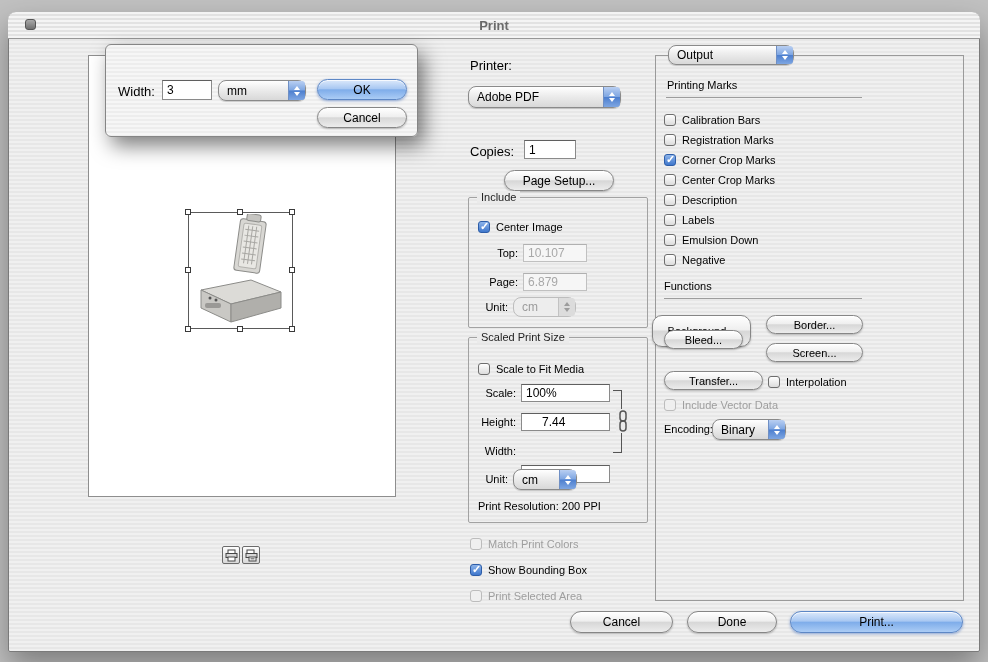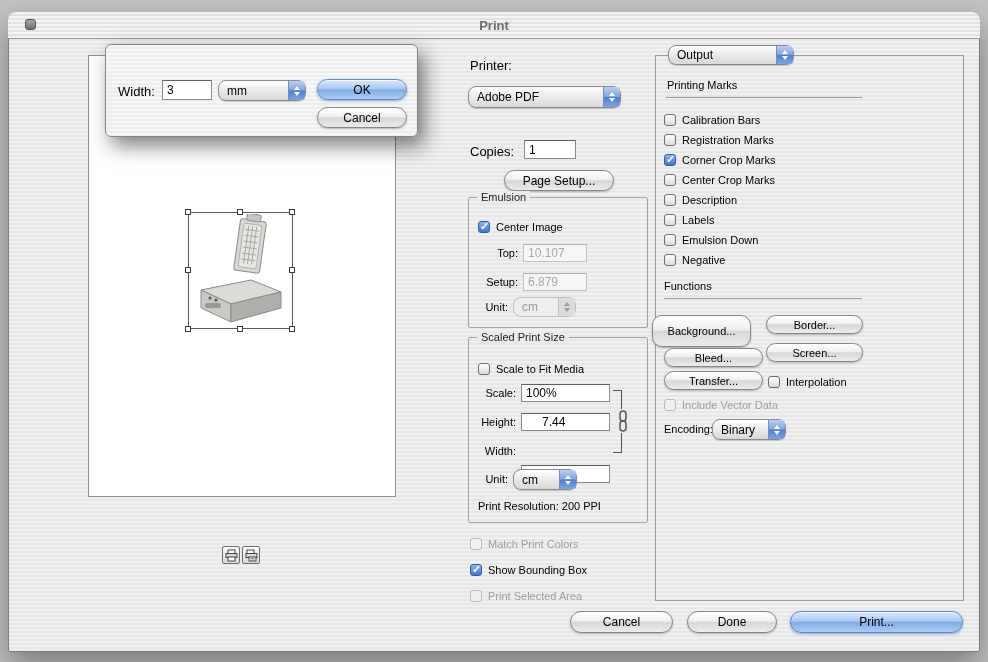--- a/index.html
+++ b/index.html
@@ -147,31 +147,31 @@
 </div>
 
 <div class="lbl" style="left:470px;top:144px">Copies:</div>
 <input class="field" style="left: 524px; top: 140px; width: 52px; height: 19px;" value="1">
 
 <button class="btn" style="left:504px;top:170px;width:110px;height:21px">
   <span>Page Setup...</span>
 </button>
 
 <div class="group" style="left:468px;top:197px;width:180px;height:131px"></div>
-<div class="legend" style="left:477px;top:191px">Emulsion</div>
+<div class="legend" style="left:477px;top:191px">Include</div>
 
 <label class="cbrow checked" style="left:478px;top:219px">
   <span class="cb"></span>
   <span>Center Image</span>
 </label>
 
 <div class="lbl-sm lbl-right" style="left:468px;top:247px;width:50px">Top:</div>
 <input class="field disabled" style="left: 523px; top: 244px; width: 64px; height: 18px;" value="10.107">
 
-<div class="lbl-sm lbl-right" style="left:468px;top:276px;width:50px">Setup:</div>
+<div class="lbl-sm lbl-right" style="left:468px;top:276px;width:50px">Page:</div>
 <input class="field disabled" style="left: 523px; top: 273px; width: 64px; height: 18px;" value="6.879">
 
 <div class="lbl-sm lbl-right" style="left:458px;top:301px;width:50px">Unit:</div>
 <div class="popup disabled" style="left:513px;top:297px;width:63px;height:20px">
   <span>cm</span>
   <span class="arrows">
       <i class="tri-up"></i>
       <i class="tri-down"></i>
     </span>
 </div>
@@ -273,21 +273,21 @@
 
 <div class="lbl-sm" style="left:664px;top:280px">Functions</div>
 <div class="hline" style="left:664px;top:298px;width:198px"></div>
 
 <button class="btn small" style="left:652px;top:315px;width:99px;height:32px">
   <span>Background...</span>
 </button>
 <button class="btn small" style="left:766px;top:315px;width:97px;height:19px">
   <span>Border...</span>
 </button>
-<button class="btn small" style="left:664px;top:348px;width:99px;height:19px">
+<button class="btn small" style="left:664px;top:330px;width:79px;height:19px">
   <span>Bleed...</span>
 </button>
 <button class="btn small" style="left:766px;top:343px;width:97px;height:19px">
   <span>Screen...</span>
 </button>
 <button class="btn small" style="left:664px;top:371px;width:99px;height:19px">
   <span>Transfer...</span>
 </button>
 
 <label class="cbrow" style="left:768px;top:374px">

